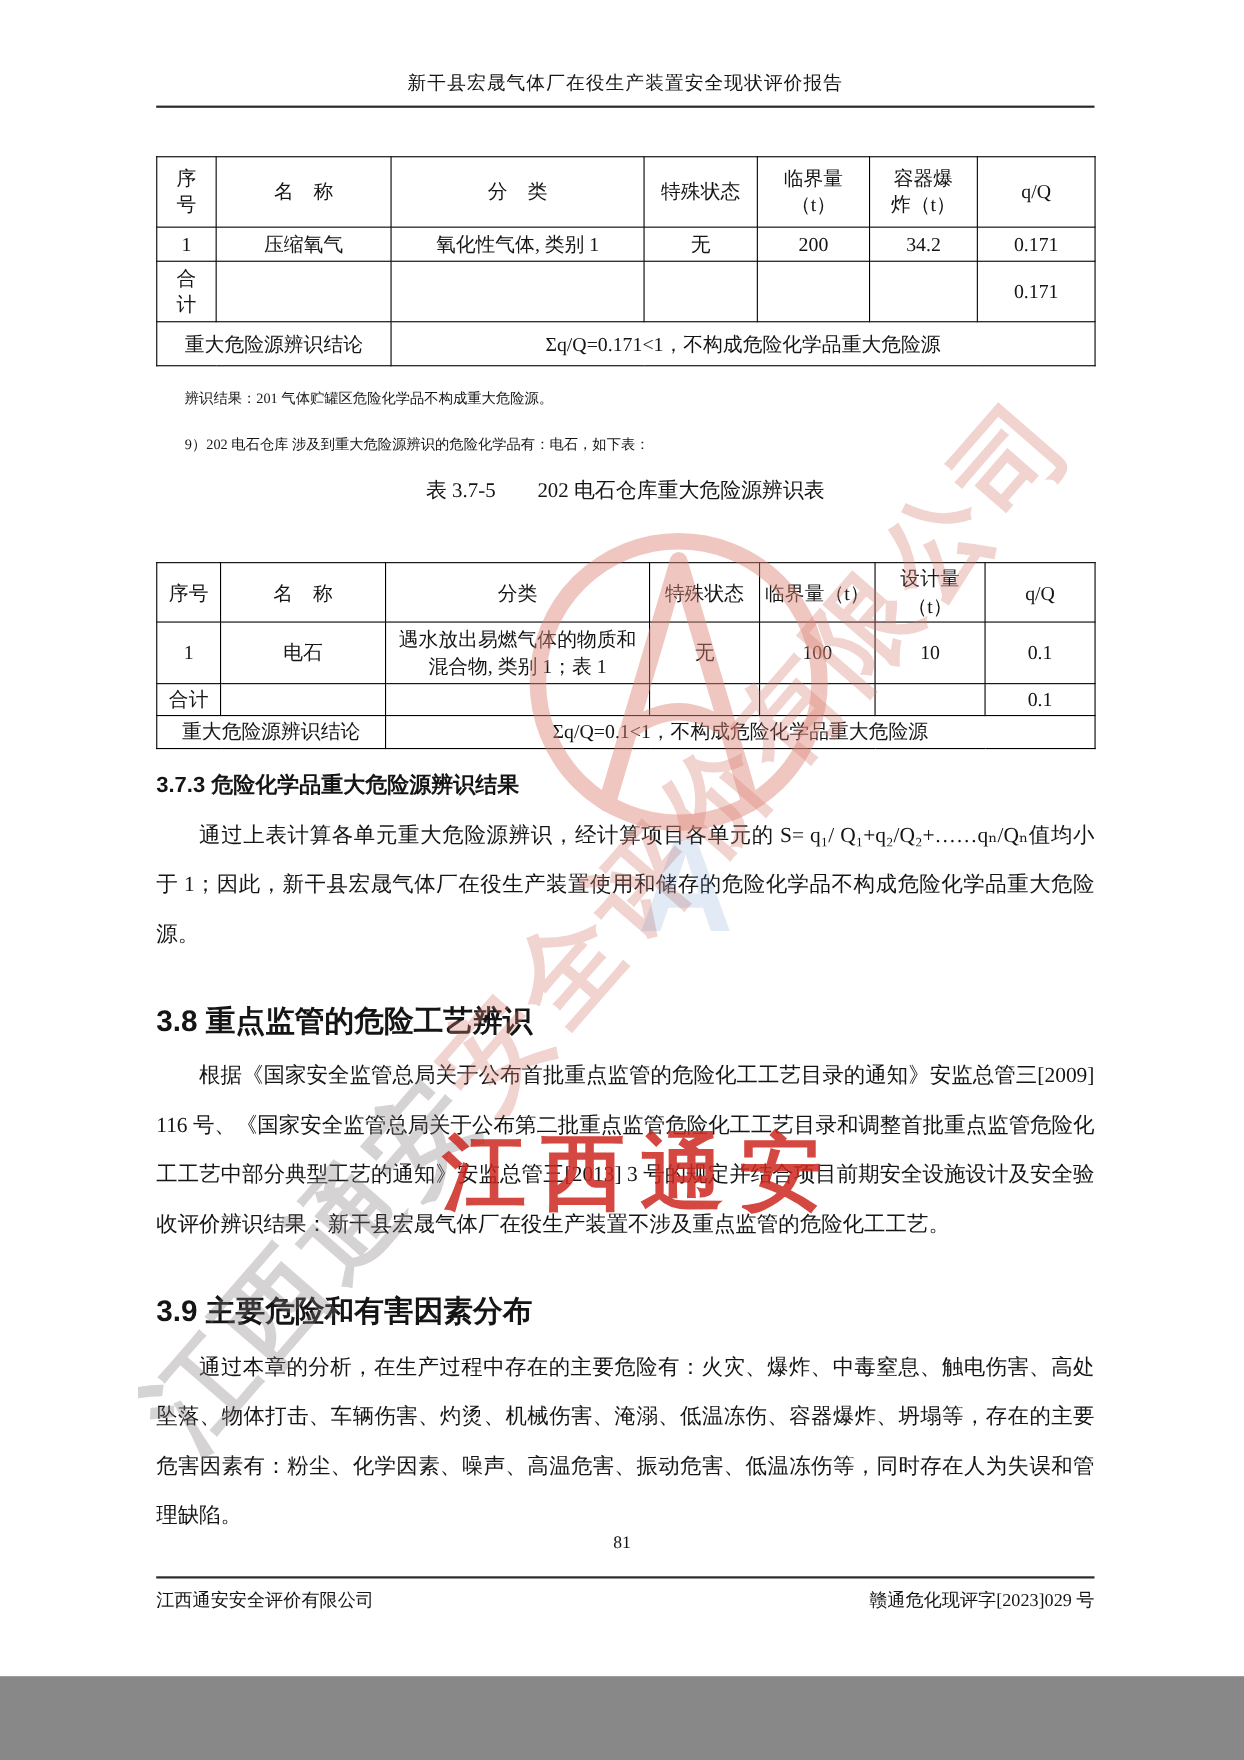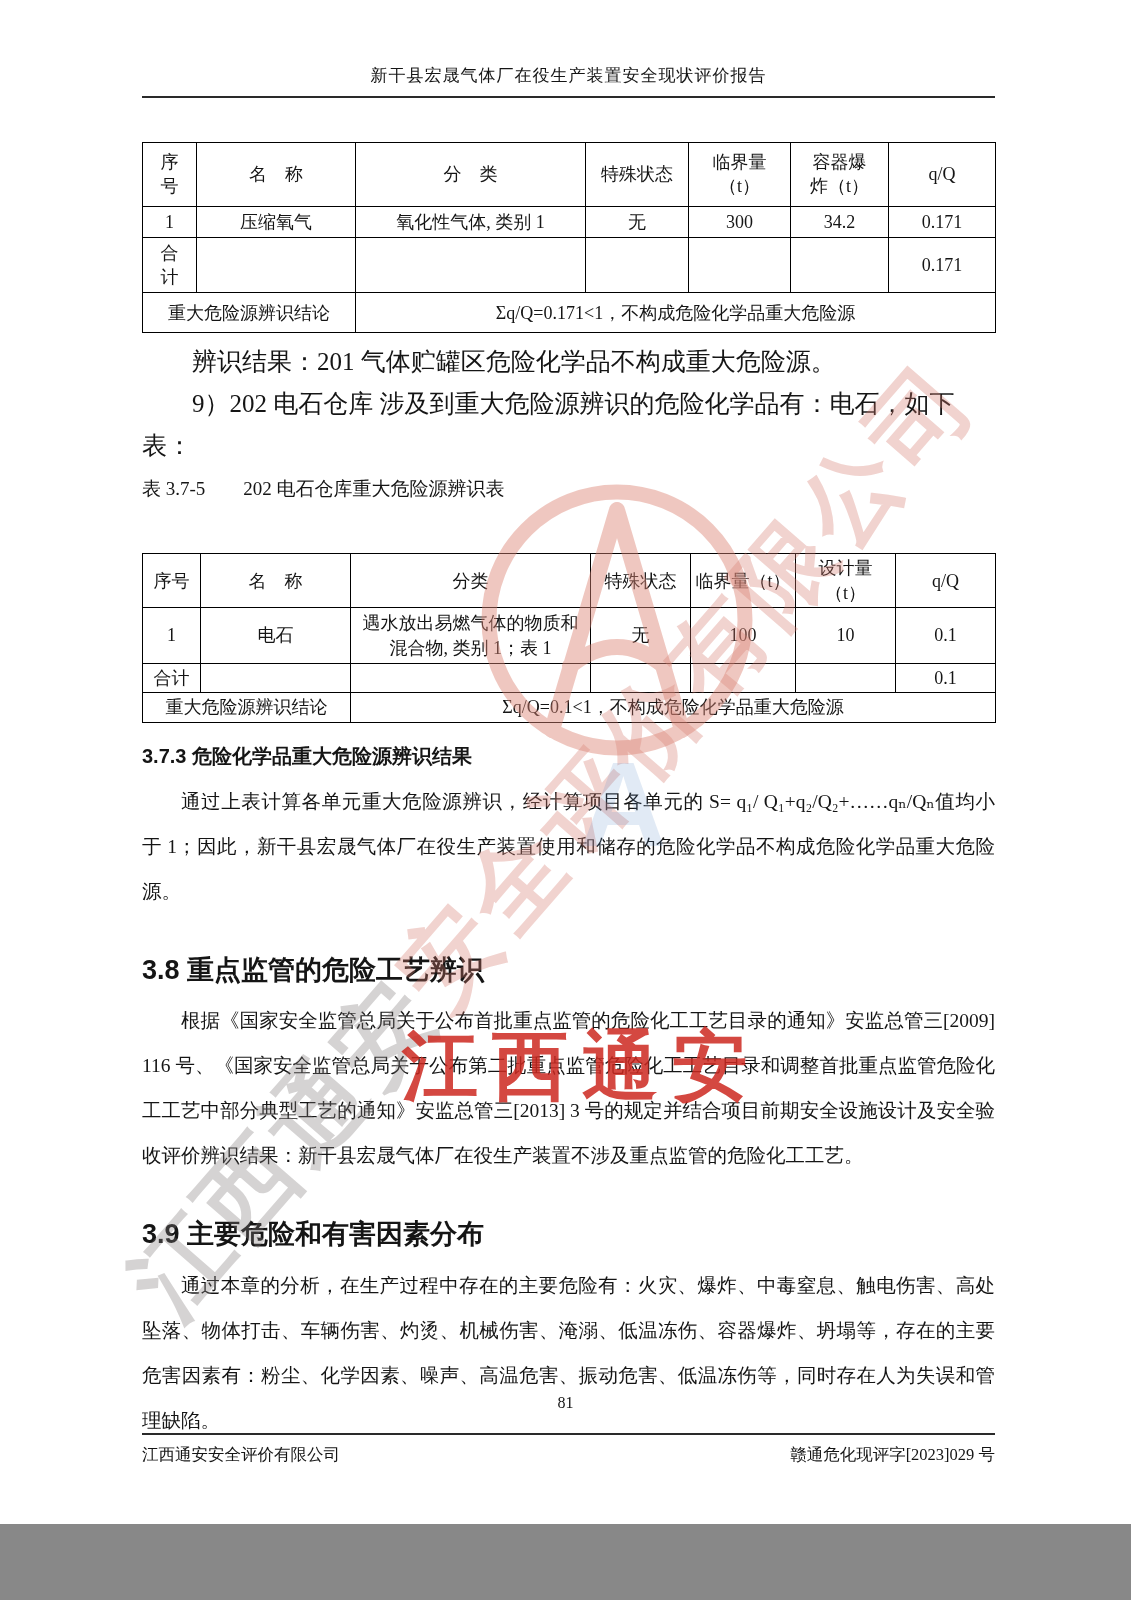--- a/index.html
+++ b/index.html
@@ -29,23 +29,23 @@
   .t1 { margin-top:30px; }
   .t1 .hdr td { padding:7px 15px; }
   .t1 td.c1 { padding-left:17px; padding-right:17px; }
   .t1 .total td { height:54px; }
   .t1 .concl td { height:40px; }
   .t2 { margin-top:4px; }
   .t2 td { padding:2px 4px; }
   .t2 .hdr td { height:30px; }
   .t2 .data td { height:56px; }
 
-  .line { text-indent:2em; font-size:25px; line-height:42px; }
+  .line { text-indent:2em; font-size:13px; line-height:42px; }
   .mt6 { margin-top:8px; }
-  .caption { text-align:left; font-size:19px; line-height:40px; margin-top:2px; }
+  .caption { text-align:center; font-size:19px; line-height:40px; margin-top:2px; }
 
   .h-small { font-family:"Liberation Sans","DejaVu Sans",sans-serif; font-weight:bold; font-size:20px; margin-top:18px; line-height:1.5; }
   .h-big   { font-family:"Liberation Sans","DejaVu Sans",sans-serif; font-weight:bold; font-size:27px;  margin-top:36px; line-height:1.5; }
   .para { text-indent:2em; text-align:justify; font-size:19.5px; line-height:45px; margin-top:8px; }
 
   .page-num { position:absolute; left:0; right:0; bottom:112px; text-align:center; font-size:16px;margin-top:36px; }
   .doc-footer {
     position:absolute; left:142px; width:853px; bottom:58px;
     border-top:2px solid #2a2a2a; padding-top:9px;
     display:flex; justify-content:space-between; font-size:16.5px;
@@ -100,21 +100,21 @@
         <td>特殊状态</td>
         <td>临界量（t）</td>
         <td>容器爆炸（t）</td>
         <td>q/Q</td>
       </tr>
       <tr class="data">
         <td class="c1">1</td>
         <td>压缩氧气</td>
         <td>氧化性气体, 类别 1</td>
         <td>无</td>
-        <td>300</td>
+        <td>200</td>
         <td>34.2</td>
         <td>0.171</td>
       </tr>
       <tr class="total">
         <td class="c1">合 计</td>
         <td></td>
         <td></td>
         <td></td>
         <td></td>
         <td></td>

